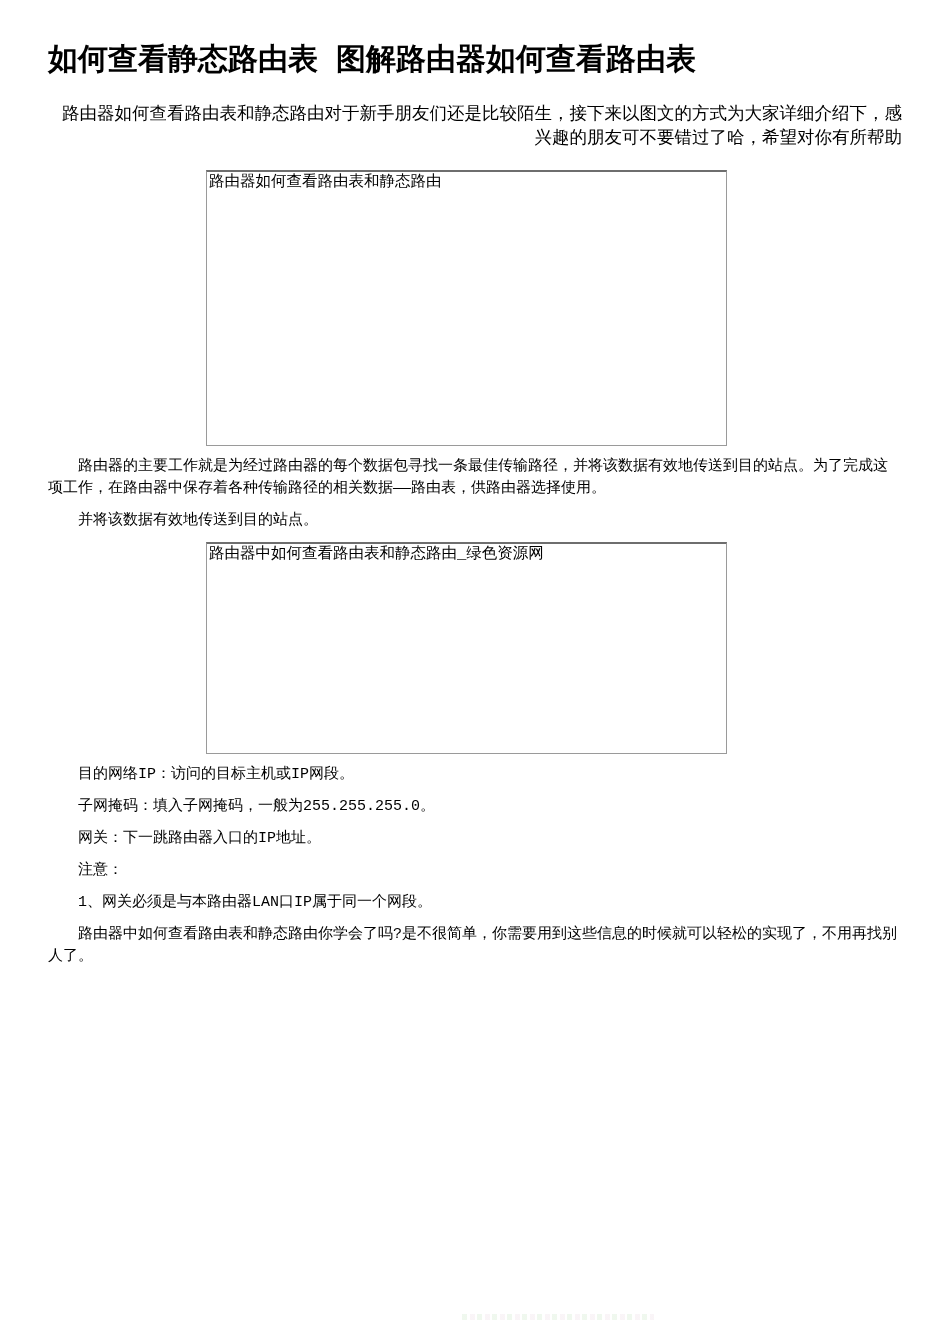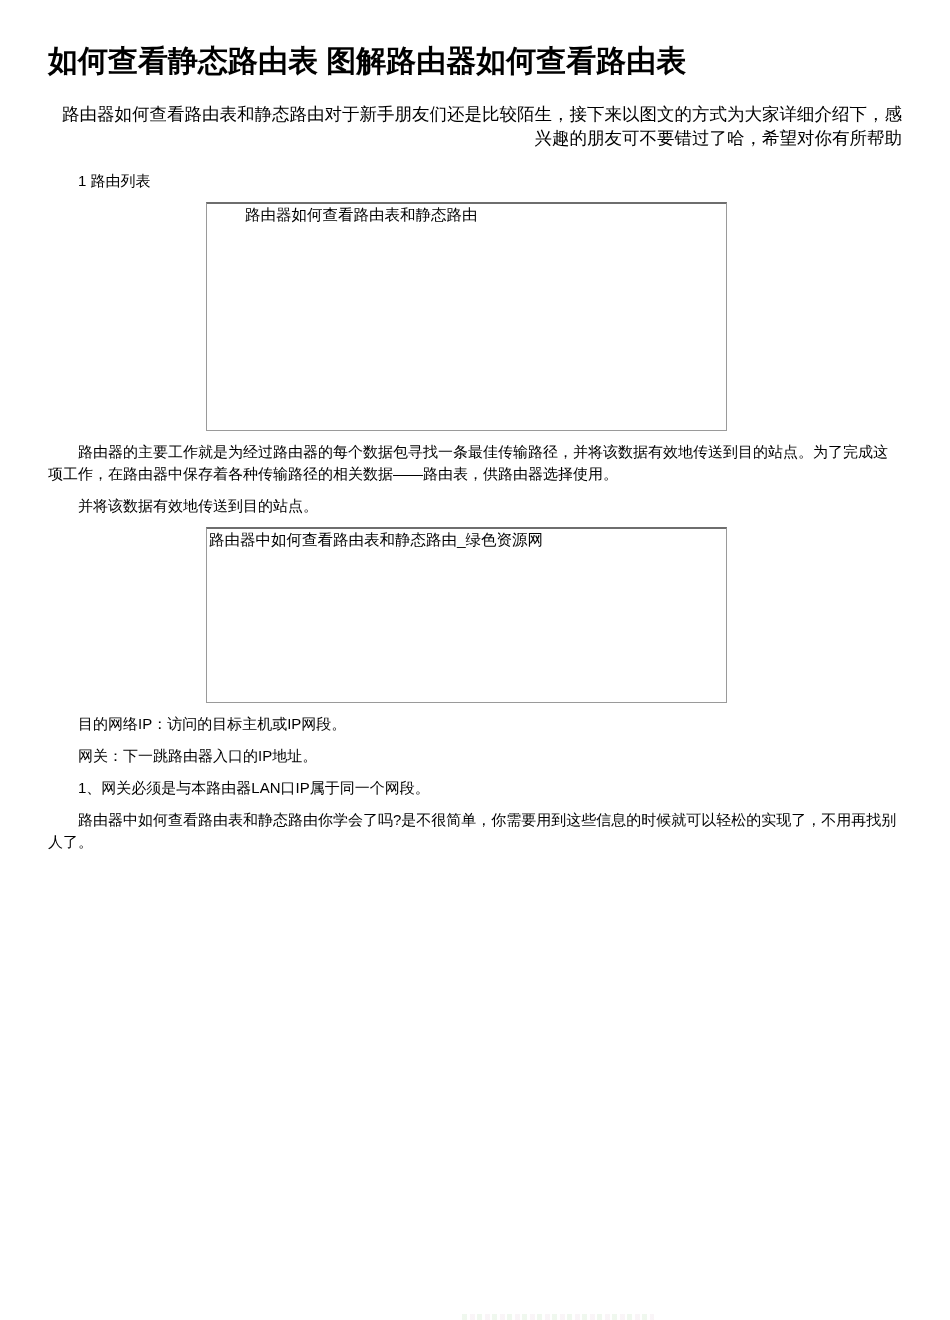--- a/index.html
+++ b/index.html
@@ -1,15 +1,15 @@
 <!DOCTYPE html>
 <html><head>
 <meta charset="utf-8">
 <style>
-  * { margin: 0; padding: 0; box-sizing: border-box; }
+  * { margin: 0; padding: 0; box-sizing: border-box; font-family: Liberation Mono, monospace; }
   html, body { background: #ffffff; }
   body {
     width: 950px;
     height: 1320px;
     position: relative;
     overflow: hidden;
     color: #000000;
     font-family: "Liberation Sans", "DejaVu Sans", sans-serif;
   }
   .article {
@@ -40,22 +40,22 @@
     border-top: 2px solid #6e6e6e;
     background: #ffffff;
   }
   .img-box .alt-text {
     display: block;
     font-size: 15.5px;
     line-height: 19px;
     padding: 1px 2px;
     text-indent: 0;
   }
-  .box-1 { height: 229px; padding-left: 36px; }
-  .box-2 { height: 176px; }
+  .box-1 { height: 276px; }
+  .box-2 { height: 212px; }
   .footer-watermark {
     position: absolute;
     left: 462px;
     bottom: 0;
     width: 192px;
     height: 6px;
     opacity: 0.55;
     background: repeating-linear-gradient(
       90deg,
       #e3f2e1 0px, #e3f2e1 5px,
@@ -67,41 +67,42 @@
 </style>
 </head>
 <body>
 
 <div class="article">
 
   <h1 class="title">如何查看静态路由表 图解路由器如何查看路由表</h1>
 
   <p class="intro">路由器如何查看路由表和静态路由对于新手朋友们还是比较陌生，接下来以图文的方式为大家详细介绍下，感兴趣的朋友可不要错过了哈，希望对你有所帮助</p>
 
-  <p class="body">1 路由列表</p>
 
 
   <div class="img-box box-1">
     <span class="alt-text">路由器如何查看路由表和静态路由</span>
   </div>
 
   <p class="body">路由器的主要工作就是为经过路由器的每个数据包寻找一条最佳传输路径，并将该数据有效地传送到目的站点。为了完成这项工作，在路由器中保存着各种传输路径的相关数据——路由表，供路由器选择使用。</p>
 
 
   <p class="body">并将该数据有效地传送到目的站点。</p>
 
   <div class="img-box box-2">
     <span class="alt-text">路由器中如何查看路由表和静态路由_绿色资源网</span>
   </div>
 
   <p class="body">目的网络IP：访问的目标主机或IP网段。</p>
 
+  <p class="body">子网掩码：填入子网掩码，一般为255.255.255.0。</p>
 
   <p class="body">网关：下一跳路由器入口的IP地址。</p>
 
+  <p class="body">注意：</p>
 
   <p class="body">1、网关必须是与本路由器LAN口IP属于同一个网段。</p>
 
 
 
   <p class="body">路由器中如何查看路由表和静态路由你学会了吗?是不很简单，你需要用到这些信息的时候就可以轻松的实现了，不用再找别人了。</p>
 
 </div>
 
 <div class="footer-watermark"></div>

